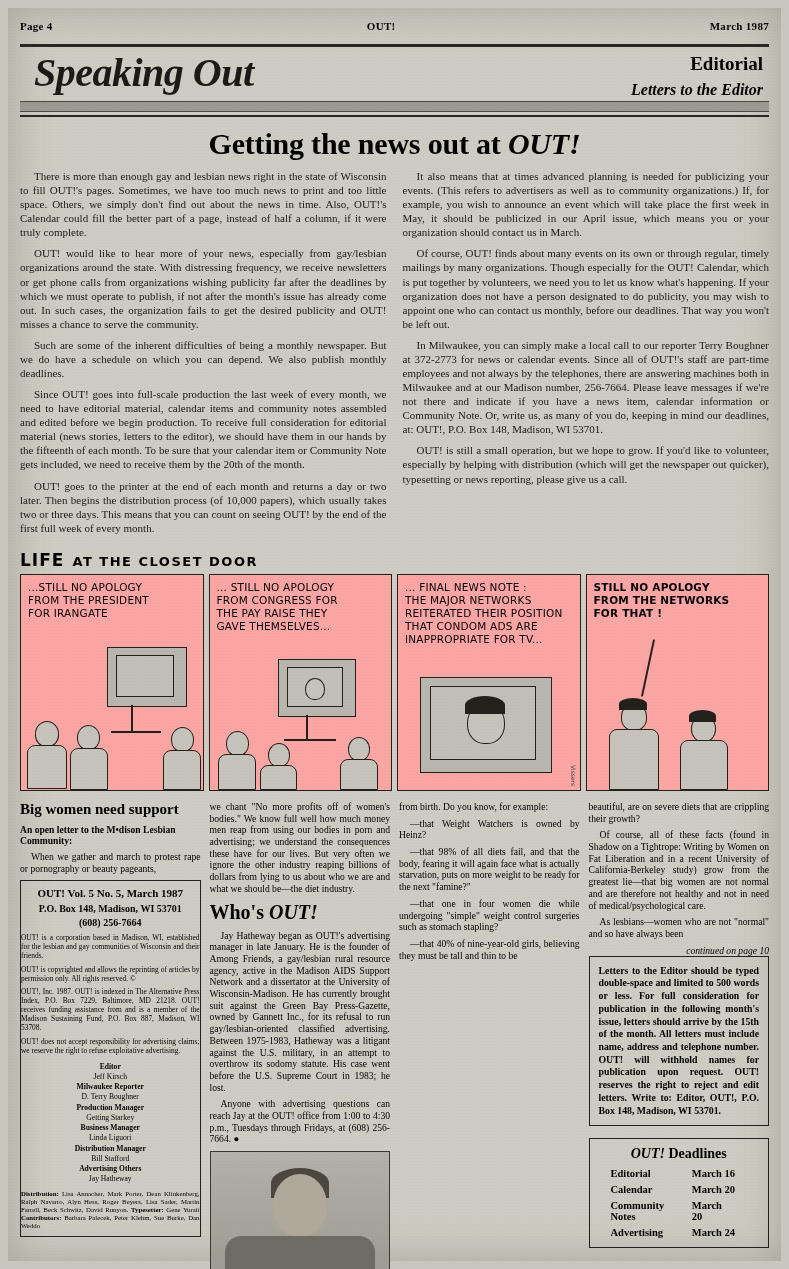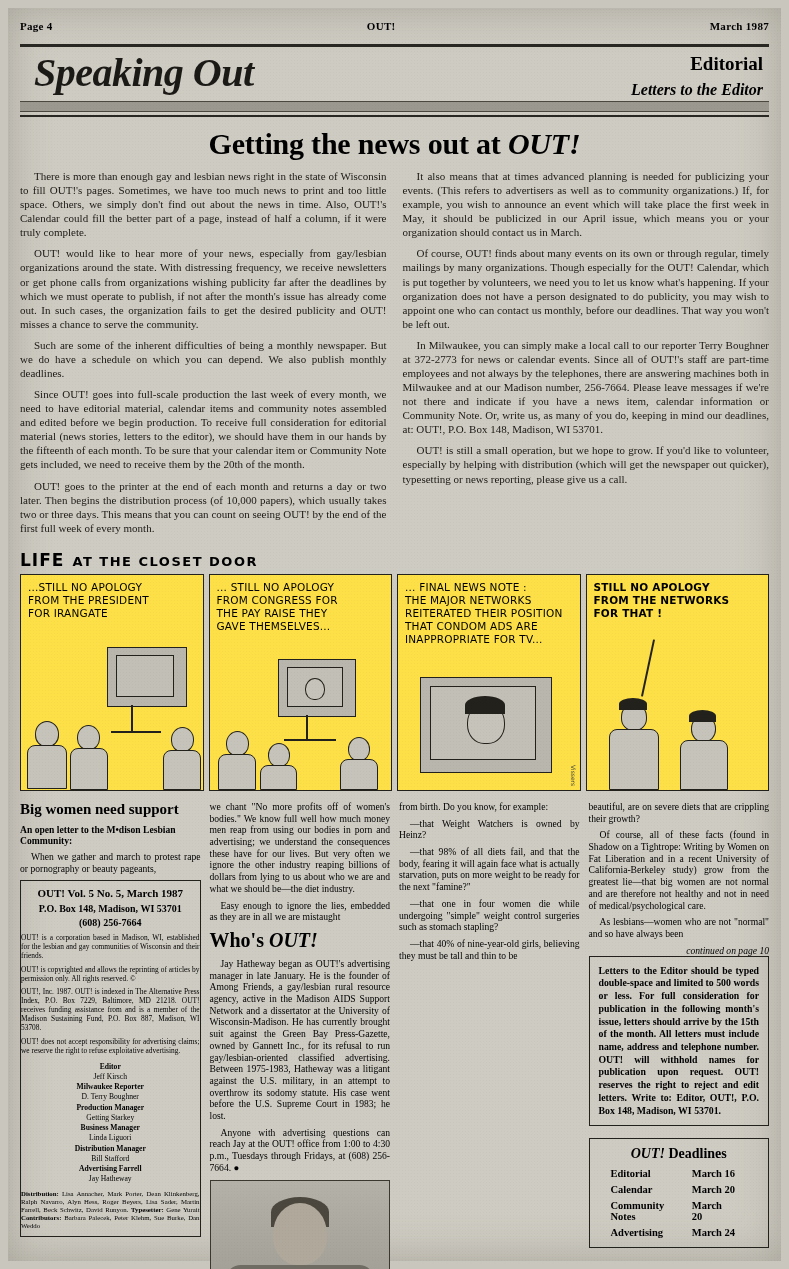--- a/index.html
+++ b/index.html
@@ -70,21 +70,21 @@
   
   .comic-wrap{margin-top:8px;}
   .comic-title{
     font-family:"DejaVu Sans", sans-serif;
     font-weight:bold;font-size:17px;letter-spacing:1px;
     display:flex;align-items:baseline;gap:8px;
   }
   .comic-title .sub{font-size:13px;letter-spacing:1.5px;}
   .strip{display:flex;gap:5px;margin-top:4px;}
   .panel{
-    flex:1;border:1.5px solid #23211c;background:#fde047;
+    flex:1;border:1.5px solid #23211c;background:#fca5a5;
     height:215px;position:relative;overflow:hidden;
   }
   .cap{
     font-family:"DejaVu Sans", sans-serif;
     font-size:10.5px;line-height:1.25;
     padding:6px 7px 0 7px;letter-spacing:.2px;
     white-space:pre-line;
   }
   .cap.b{font-weight:bold;}
   
@@ -302,37 +302,36 @@
             <div class="role">Editor</div>
             <div>Jeff Kirsch</div>
             <div class="role">Milwaukee Reporter</div>
             <div>D. Terry Boughner</div>
             <div class="role">Production Manager</div>
             <div>Getting Starkey</div>
             <div class="role">Business Manager</div>
             <div>Linda Liguori</div>
             <div class="role">Distribution Manager</div>
             <div>Bill Stafford</div>
-            <div class="role">Advertising Farrell</div>
+            <div class="role">Advertising Others</div>
             <div>Jay Hatheway</div>
           </div>
           <div class="credits">
             <b>Distribution:</b>
             <span>Lisa Annacher, Mark Porter, Dean Klinkenberg, Ralph Navarro, Alyn Hess, Roger Beyers, Lisa Sader, Martin Farrell, Beck Schwitz, David Runyon.</span>
             <b>Typesetter:</b>
             <span>Gene Yurait</span>
             <b>Contributors:</b>
             <span>Barbara Palecek, Peter Klehm, Sue Burke, Dan Weddo</span>
           </div>
         </div>
       </div>
 
       <div class="lcol">
         <p class="sm noind">we chant "No more profits off of women's bodies." We know full well how much money men reap from using our bodies in porn and advertising; we understand the consequences these have for our lives. But very often we ignore the other industry reaping billions of dollars from lying to us about who we are and what we should be—the diet industry.</p>
-        <p class="sm">Easy enough to ignore the lies, embedded as they are in all we are mistaught</p>
         <h2 class="whos">
           <span>Who's </span><i>OUT!</i>
         </h2>
         <p class="sm">Jay Hatheway began as OUT!'s advertising manager in late January. He is the founder of Among Friends, a gay/lesbian rural resource agency, active in the Madison AIDS Support Network and a dissertator at the University of Wisconsin-Madison. He has currently brought suit against the Green Bay Press-Gazette, owned by Gannett Inc., for its refusal to run gay/lesbian-oriented classified advertising. Between 1975-1983, Hatheway was a litigant against the U.S. military, in an attempt to overthrow its sodomy statute. His case went before the U.S. Supreme Court in 1983; he lost.</p>
         <p class="sm">Anyone with advertising questions can reach Jay at the OUT! office from 1:00 to 4:30 p.m., Tuesdays through Fridays, at (608) 256-7664. ●</p>
         <div class="photo">
           <div class="ph-sky"></div>
           <div class="ph-tors"></div>
 
           <div class="ph-hair"></div>

